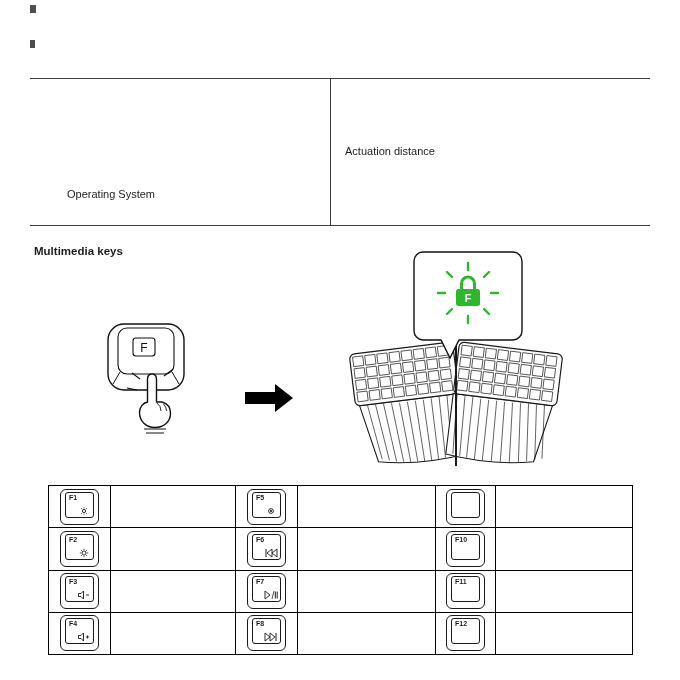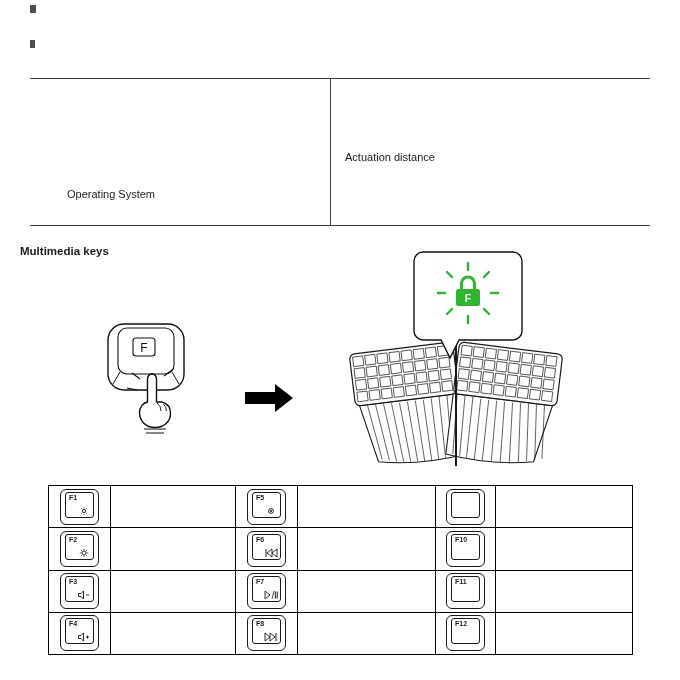--- a/index.html
+++ b/index.html
@@ -6,22 +6,22 @@
   .page{position:relative;width:680px;height:680px;background:#ffffff;overflow:hidden;
         font-family:"Liberation Sans",sans-serif;color:#1c1c1c;}
   .artifact{position:absolute;background:#2f2f2f;opacity:.85;}
   .a1{left:30px;top:5px;width:6px;height:8px;}
   .a2{left:30px;top:40px;width:5px;height:8px;}
   .rule-h{position:absolute;height:1px;background:#3d3d3d;}
   .rule-top{left:30px;top:78px;width:620px;}
   .rule-bottom{left:30px;top:225px;width:620px;}
   .rule-v{position:absolute;width:1px;background:#3d3d3d;left:330px;top:78px;height:147px;}
   .spec-left{position:absolute;left:30px;top:188px;font-size:11px;margin-left:37px;}
-  .spec-right{position:absolute;left:345px;top:151px;font-size:11px;}
-  .heading{position:absolute;left:20px;top:245px;font-size:11.5px;font-weight:700;}
+  .spec-right{position:absolute;left:345px;top:145px;font-size:11px;}
+  .heading{position:absolute;left:34px;top:245px;font-size:11.5px;font-weight:700;}
   .press-key{position:absolute;left:100px;top:316px;}
   .arrow{position:absolute;left:245px;top:382px;}
   .keyboard{position:absolute;left:348px;top:330px;}
   .callout{position:absolute;left:410px;top:248px;}
   .mm-table{position:absolute;left:48px;top:485px;width:584px;height:170px;
             border-collapse:collapse;table-layout:fixed;}
   .mm-table td{border:1px solid #000;padding:0;vertical-align:middle;}
   .keycap{position:relative;width:37px;height:34px;border:1.3px solid #1a1a1a;
           border-radius:6px;background:#fff;margin:0 auto;}
   .kc-top{position:absolute;top:2px;left:4px;right:4px;height:24px;

